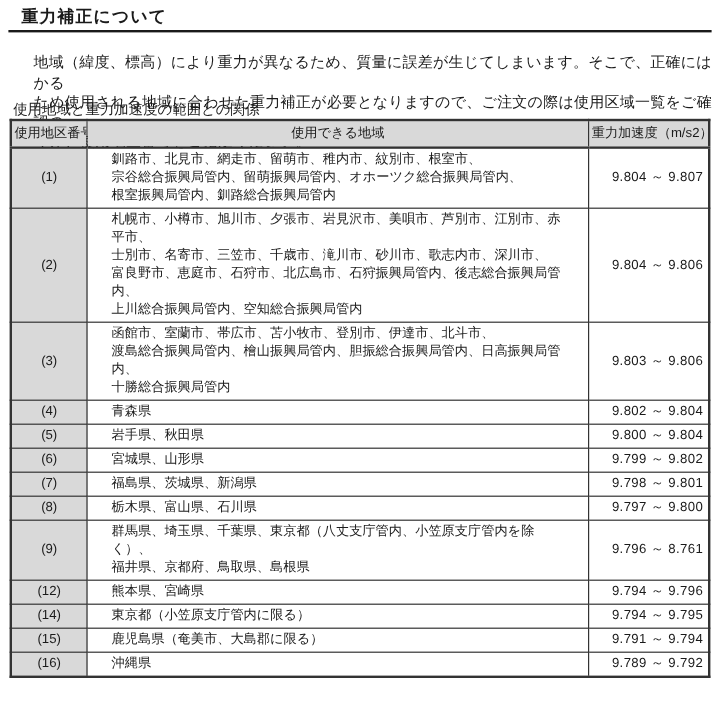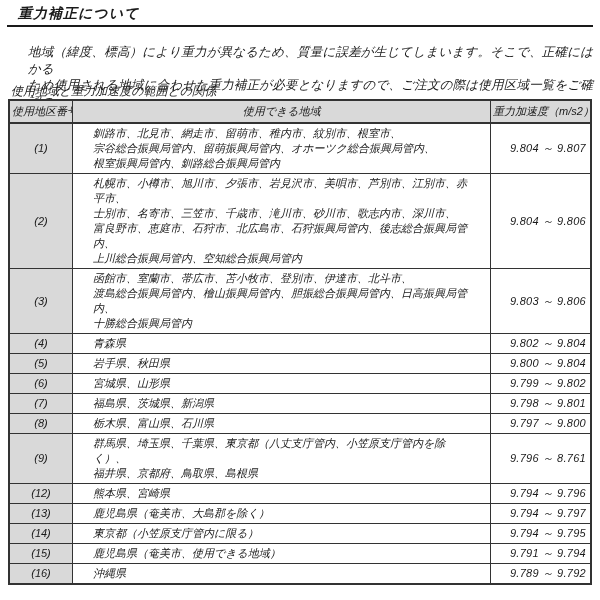--- a/index.html
+++ b/index.html
@@ -9,21 +9,21 @@
     --page-bg:#ffffff;
   }
   html,body{margin:0;padding:0;}
   body{
     width:600px;height:600px;
     background:var(--page-bg);
     color:var(--text);
     font-family:"Liberation Sans","DejaVu Sans",sans-serif;
     overflow:hidden;
   }
-  .page{position:relative;width:600px;height:600px;background:var(--page-bg);font-style:italic;}
+  .page{position:relative;width:600px;height:600px;background:var(--page-bg);}
   .doc-title{
     position:absolute;left:18px;top:5px;margin:0;
     font-size:14px;font-weight:bold;letter-spacing:1px;
   }
   .title-rule{
     position:absolute;left:7px;top:25px;width:586px;height:2px;
     background:var(--text);
   }
   .intro{
     position:absolute;left:16px;top:32px;width:576px;margin:12px;
@@ -156,32 +156,27 @@
           <td class="cell-area">群馬県、埼玉県、千葉県、東京都（八丈支庁管内、小笠原支庁管内を除く）、
 福井県、京都府、鳥取県、島根県</td>
           <td class="cell-gravity">9.796 ～ 8.761</td>
         </tr>
         <tr>
           <td class="cell-num">(12)</td>
           <td class="cell-area">熊本県、宮崎県</td>
           <td class="cell-gravity">9.794 ～ 9.796</td>
         </tr>
         <tr>
-          <td class="cell-num">(13)</td>
-          <td class="cell-area">鹿児島県（奄美市、大島郡を除く）</td>
-          <td class="cell-gravity">9.794 ～ 9.797</td>
-        </tr>
-        <tr>
           <td class="cell-num">(14)</td>
           <td class="cell-area">東京都（小笠原支庁管内に限る）</td>
           <td class="cell-gravity">9.794 ～ 9.795</td>
         </tr>
         <tr>
           <td class="cell-num">(15)</td>
-          <td class="cell-area">鹿児島県（奄美市、使用できる地域）</td>
+          <td class="cell-area">鹿児島県（奄美市、大島郡に限る）</td>
           <td class="cell-gravity">9.791 ～ 9.794</td>
         </tr>
         <tr>
           <td class="cell-num">(16)</td>
           <td class="cell-area">沖縄県</td>
           <td class="cell-gravity">9.789 ～ 9.792</td>
         </tr>
       </tbody>
   </table>
 

